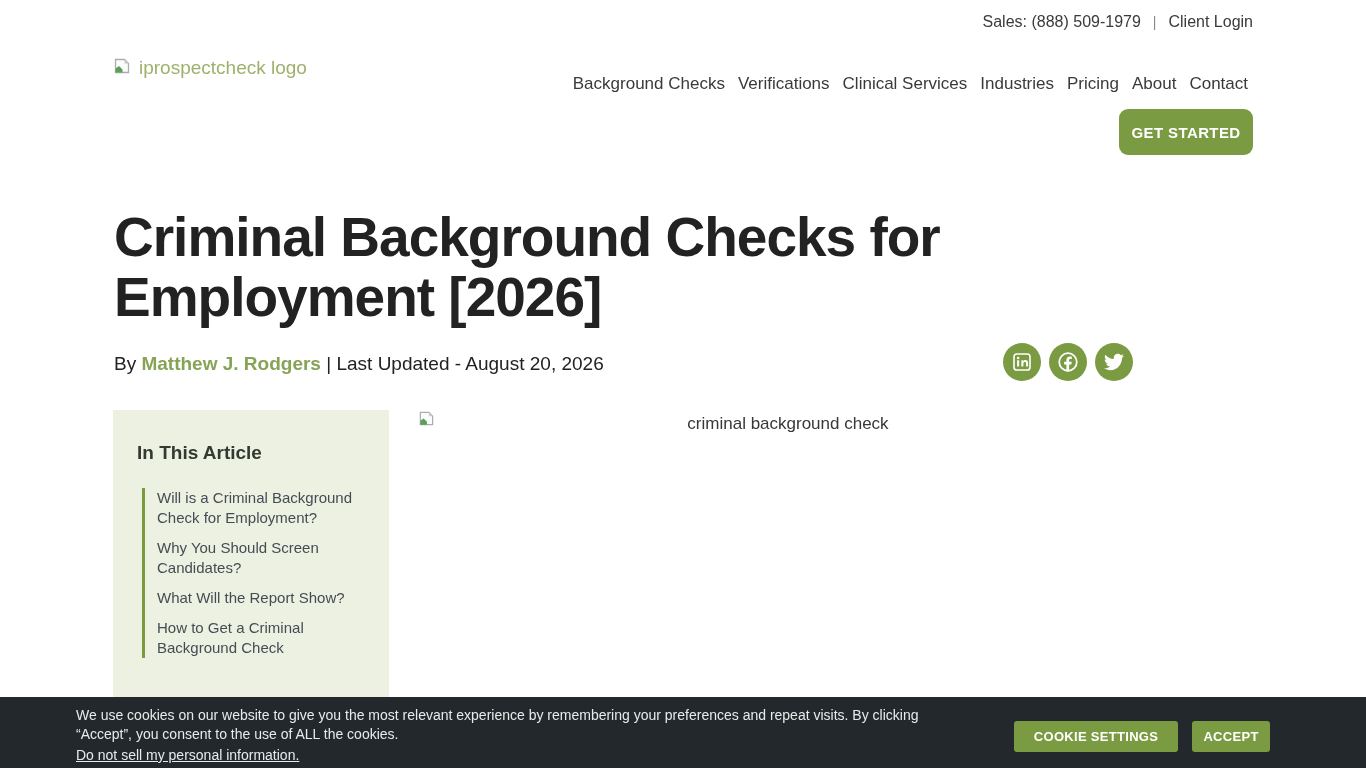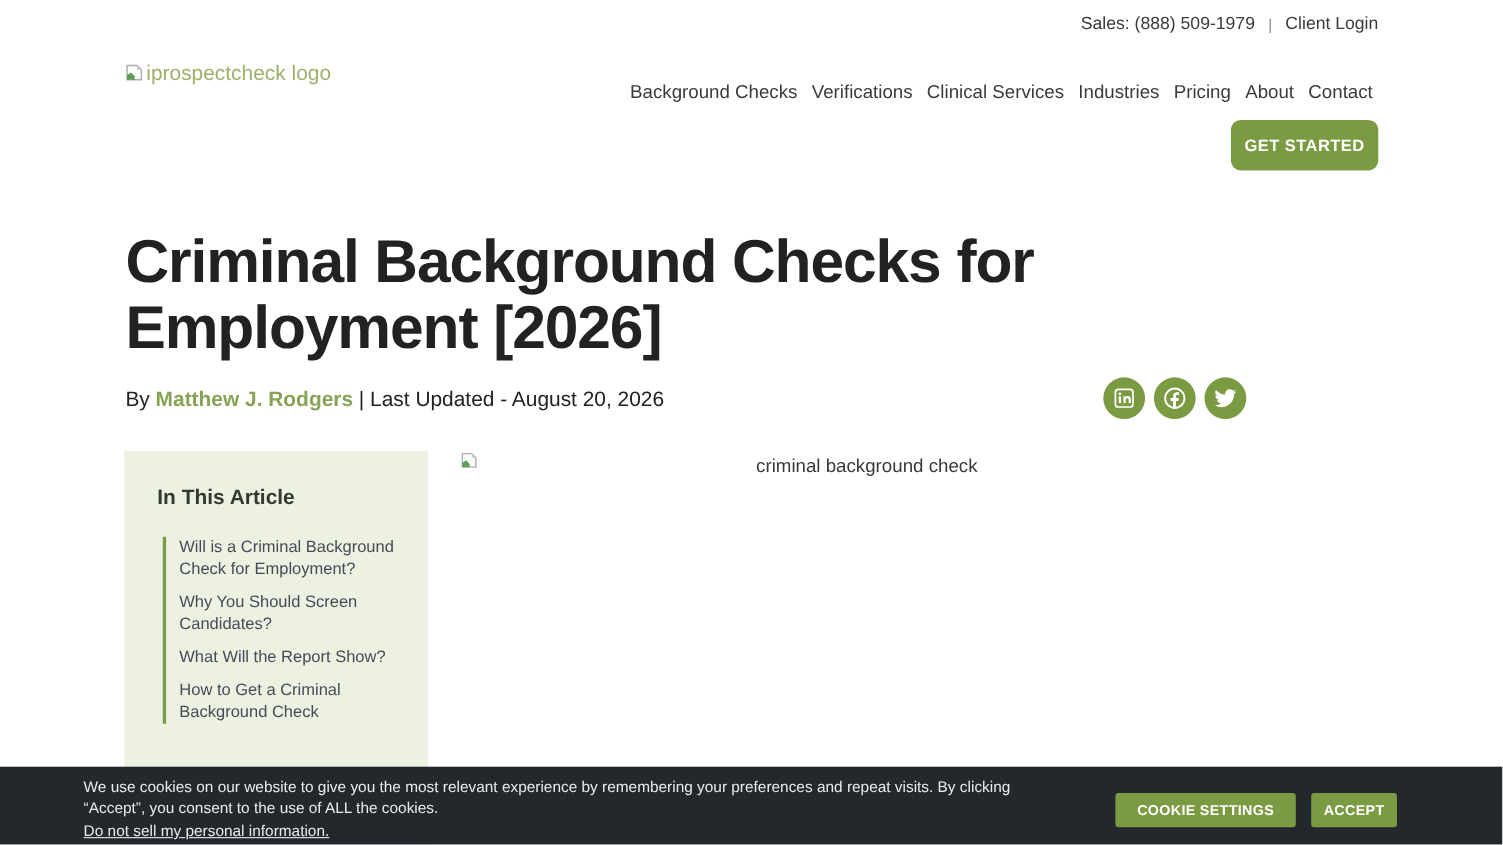--- a/index.html
+++ b/index.html
@@ -30,21 +30,21 @@
   .topbar .divider { color: #8a8a8a; font-size: 14px; }
   .topbar .login-link { color: #3a3a3a; text-decoration: none; cursor: pointer; }
 
   
   .logo {
     position: absolute;
     left: 113px;
     top: 57px;
     display: flex;
     align-items: flex-start;
-    gap: 2px;
+    gap: 8px;
     cursor: pointer;
   }
   .logo-alt-text {
     color: #9db16b;
     font-size: 19px;
     line-height: 22px;
   }
   .main-nav {
     position: absolute;
     top: 74px;
@@ -117,21 +117,21 @@
   }
 
   
   .toc {
     position: absolute;
     left: 113px;
     top: 410px;
     width: 276px;
     height: 358px;
     background: #edf1e2;
-    padding: 32px 20px 20px 30px;
+    padding: 32px 20px 20px 24px;
   }
   .toc-heading {
     font-size: 19px;
     font-weight: bold;
     color: #333a31;
   }
   .toc-list {
     margin-top: 24px;
     margin-left: 5px;
     border-left: 3px solid #7b9b43;

